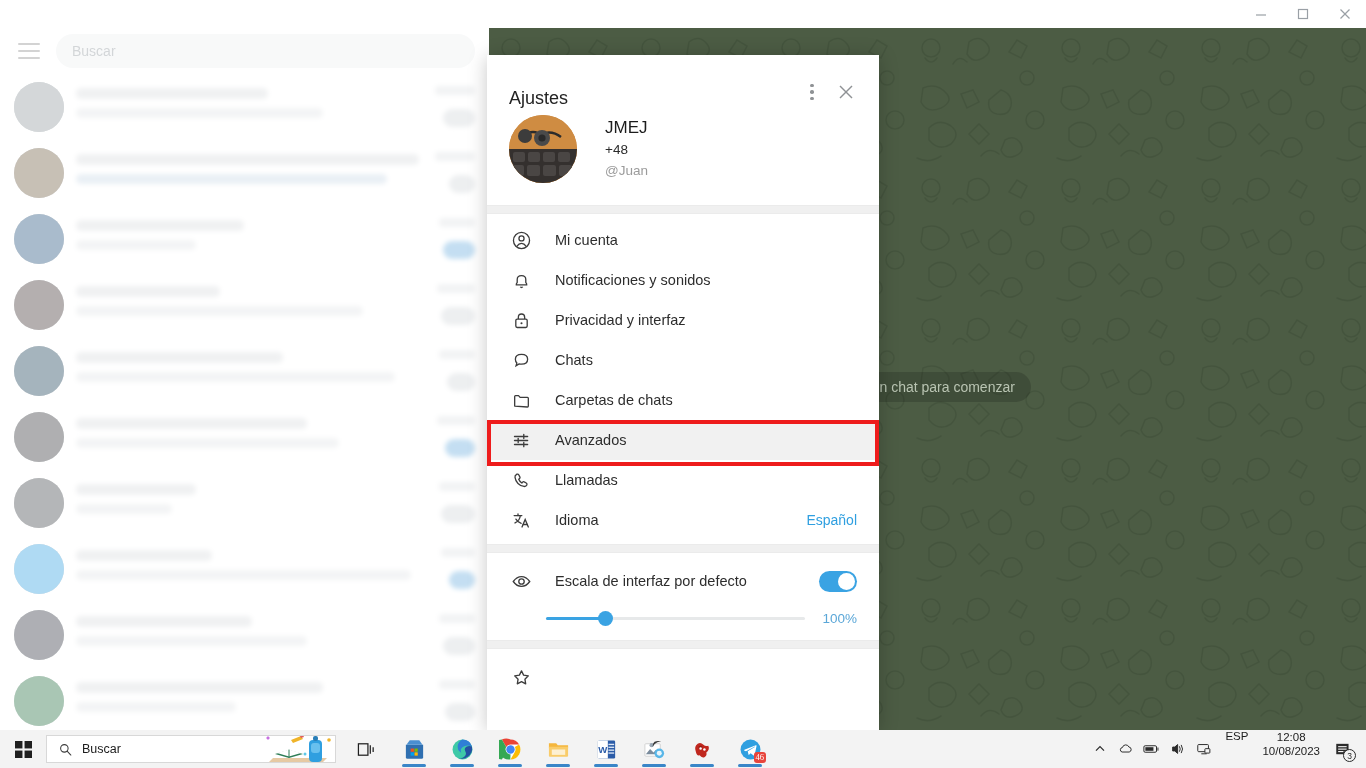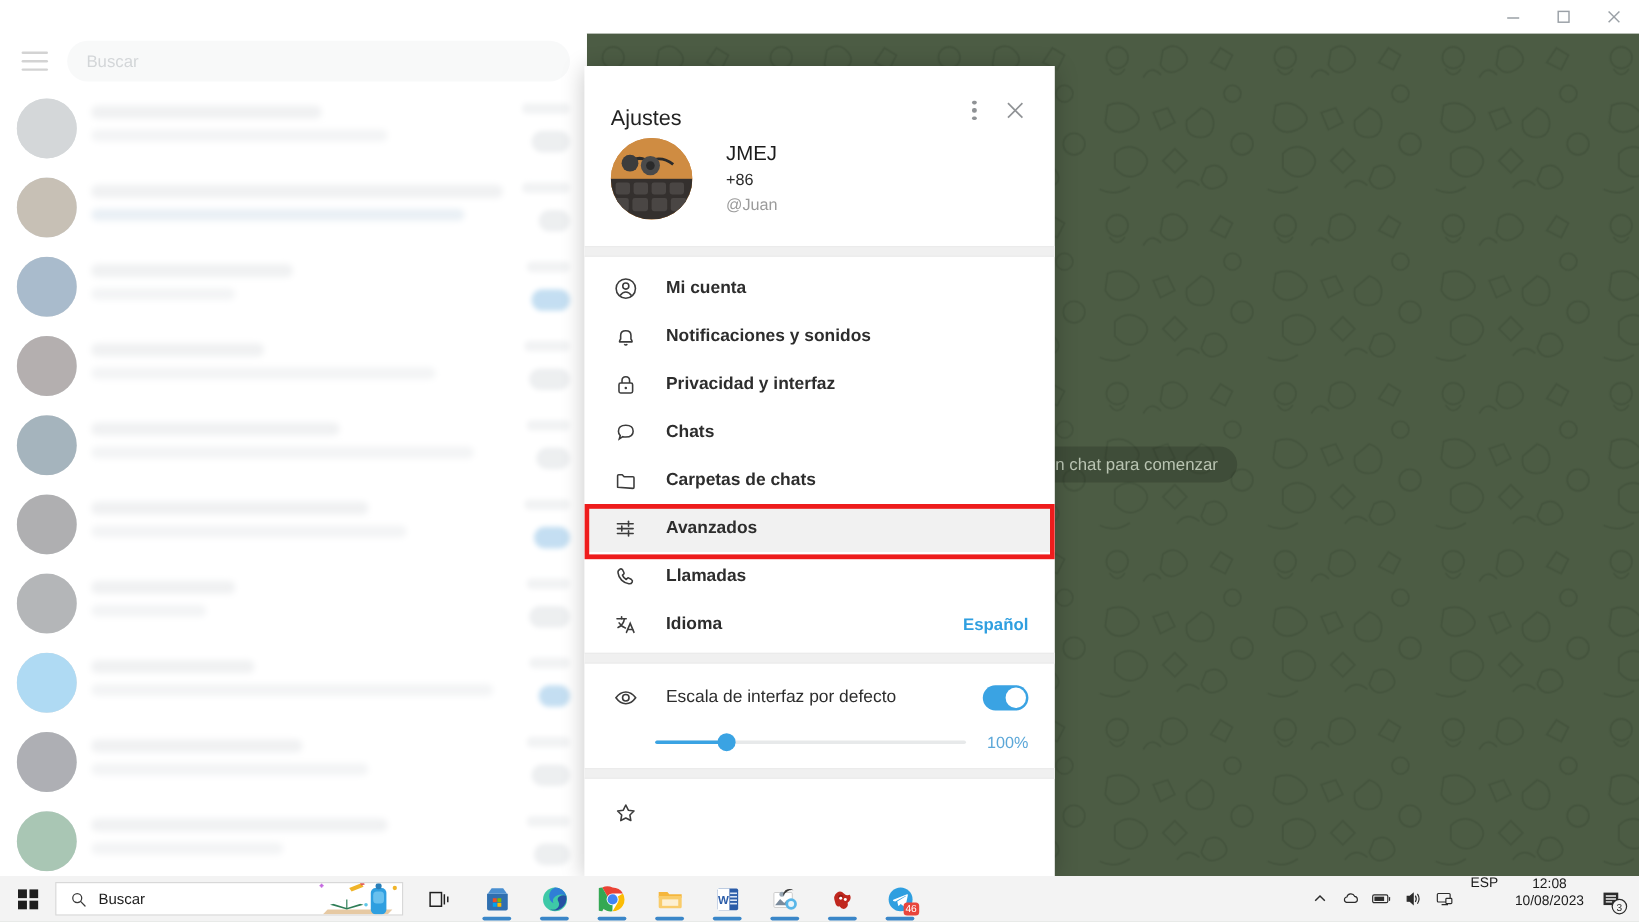--- a/index.html
+++ b/index.html
@@ -107,21 +107,21 @@
   .profile-av { width: 68px; height: 68px; border-radius: 50%; overflow: hidden;
     position: relative; flex: none; background: #c8833f; }
   .profile-info { margin-left: 28px; }
   .p-name { font-size: 17px; color: #1c1c1c; line-height: 22px; }
   .p-phone { font-size: 13.5px; color: #2b2b2b; line-height: 21px; }
   .p-user { font-size: 13.5px; color: #9b9b9b; line-height: 21px; }
 
   .sep { height: 9px; background: #f0f0f0; border-top: 1px solid #ebebeb;
     border-bottom: 1px solid #ebebeb; }
 
-  .menu { padding: 6px 0 4px 0; font-weight: bold; }
+  .menu { padding: 6px 0 4px 0; }
   .row {
     position: relative; height: 40px; display: flex; align-items: center;
     padding: 0 22px 0 22px;
   }
   .row.hl { background: #f1f1f1; }
   .row-ic { width: 24px; height: 24px; flex: none; display: flex;
     align-items: center; justify-content: center; color: #3c3c3c; }
   .row-lb { margin-left: 22px; font-size: 14.5px; color: #2d2d2d; flex: 1; }
   .row-val { font-size: 14px; color: #2f9fe0; }
 
@@ -158,21 +158,21 @@
   }
   .tb-search .mg { width: 20px; display: flex; justify-content: center; color: #3b3b3b; }
   .tb-search .txt { font-size: 12.5px; color: #1c1c1c; margin-left: 7px; }
   .tb-search .art { position: absolute; right: 0; bottom: 0; width: 96px; height: 28px; }
   .tb-icons { display: flex; align-items: center; }
   .tb-ic { width: 48px; height: 38px; display: flex; align-items: center;
     justify-content: center; position: relative; }
   .tb-ic .underline { position: absolute; bottom: 1px; left: 12px; width: 24px;
     height: 3px; background: #3a86c8; border-radius: 2px; }
   .tb-ic .badge { position: absolute; right: 8px; bottom: 5px; background: #e8453c;
-    color: #fff; font-size: 8.5px; border-radius: 3px; padding: 0 2px; line-height: 11px; }
+    color: #fff; font-size: 8.5px; border-radius: 3px; padding: 0 2px; line-height: 11px; font-family: Liberation Serif, serif; }
   .tray { margin-left: auto; display: flex; align-items: flex-start; height: 38px; padding-right: 8px; }
   .tray-ic { width: 26px; height: 38px; display: flex; align-items: center;
     justify-content: center; color: #2b2b2b; }
   .tray-lang { font-size: 11.5px; color: #1c1c1c; padding: 0 8px; }
   .tray-clock { font-size: 11.5px; color: #1c1c1c; text-align: center;
     line-height: 14px; padding: 0 6px; }
   .tray-notif { width: 32px; height: 38px; display: flex; align-items: center;
     justify-content: center; position: relative; color: #2b2b2b; }
   .tray-notif .cnt { position: absolute; right: 2px; bottom: 6px; width: 13px; height: 13px;
     border-radius: 50%; border: 1px solid #2b2b2b; font-size: 8.5px; color: #2b2b2b;
@@ -428,21 +428,21 @@
               <path d="M14 22 q10 -10 20 0"></path>
                 <path d="M30 20 q12 -6 22 2"></path>
             </g>
             <circle cx="16" cy="21" r="7" fill="#3c3c3c"></circle>
             <circle cx="33" cy="23" r="8" fill="#4a4a4a"></circle>
             <circle cx="33" cy="23" r="3.6" fill="#2a2a2a"></circle>
           </svg>
         </div>
         <div class="profile-info">
           <div class="p-name">JMEJ</div>
-          <div class="p-phone">+86</div>
+          <div class="p-phone">+48</div>
           <div class="p-user">@Juan</div>
         </div>
       </div>
 
       <div class="sep"></div>
 
       <div class="menu">
 
         <div class="row">
           <span class="row-ic">

